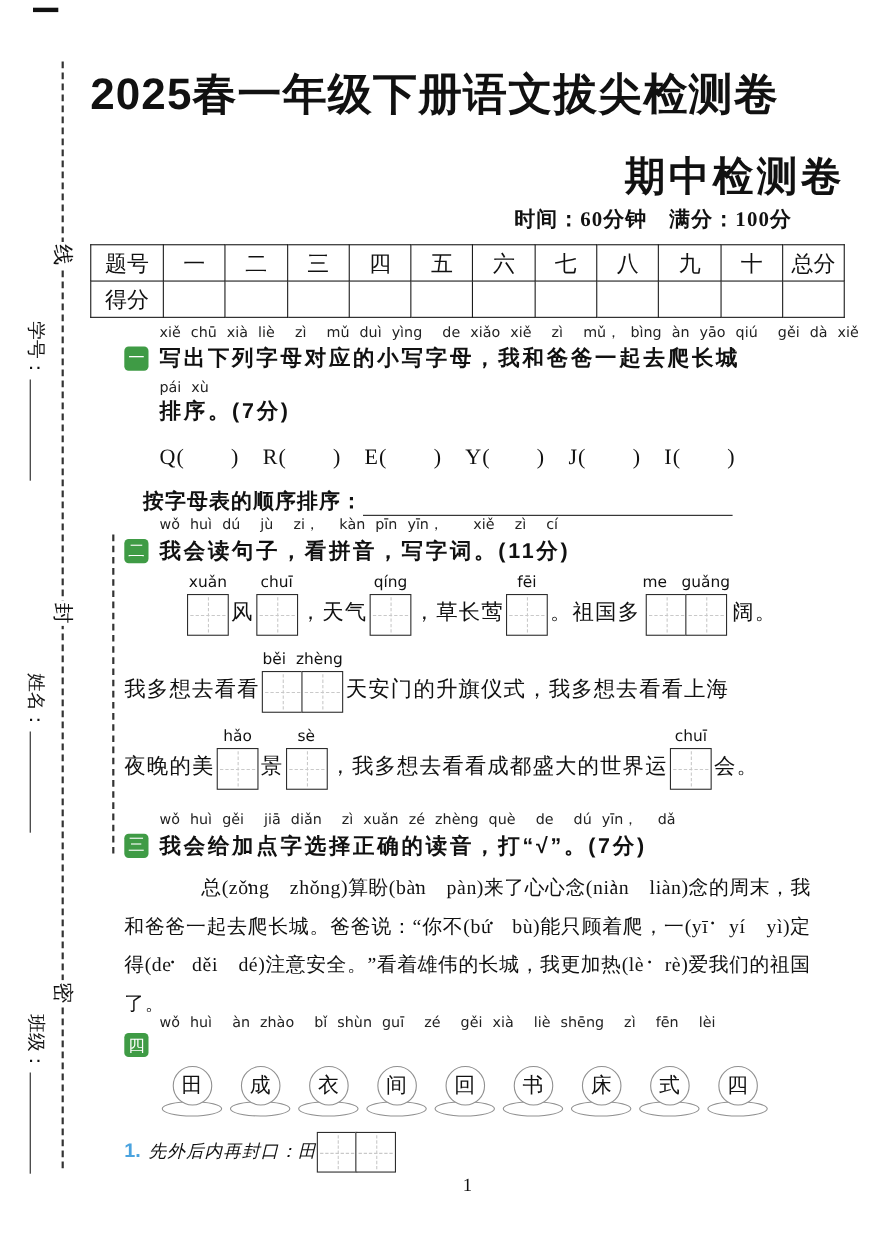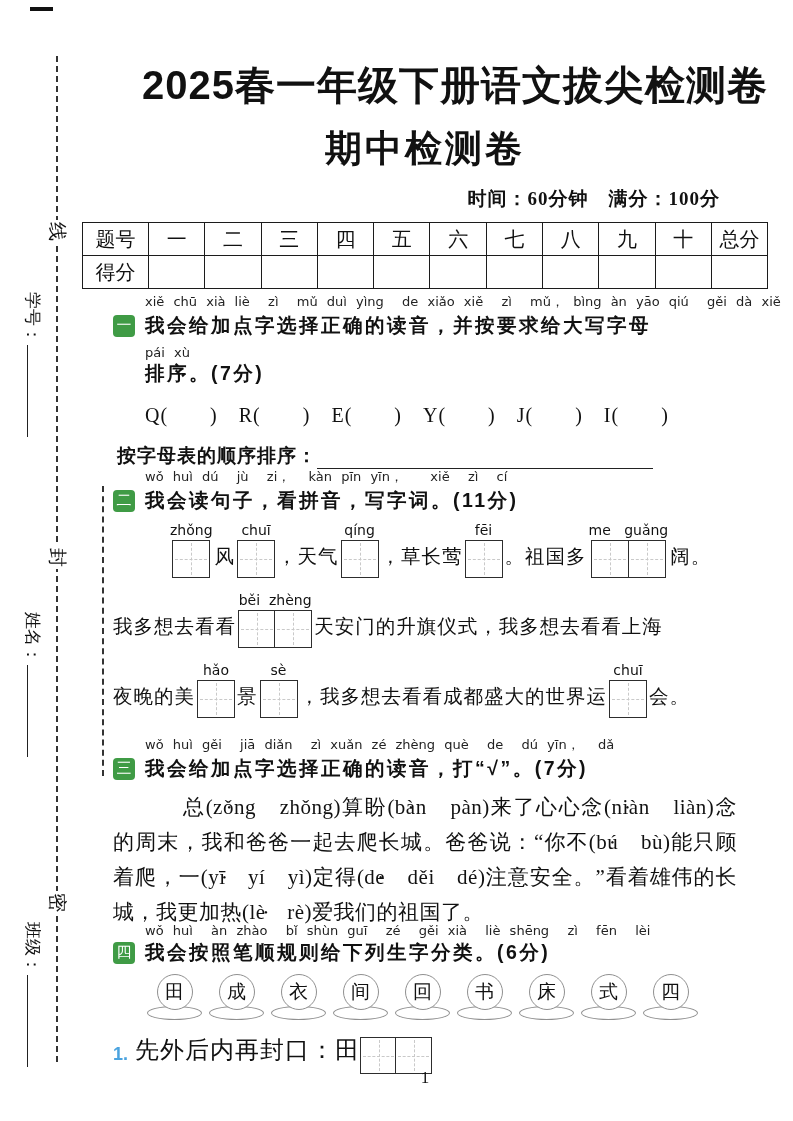--- a/index.html
+++ b/index.html
@@ -13,23 +13,23 @@
   .seal-dash.l1 { left:56px; top:56px; height:1006px; }
   .seal-dash.l2 { left:102px; top:486px; height:290px; }
   .seal-char { position:absolute; left:70px; transform:rotate(90deg); transform-origin:0 0;
                font-size:19px; background:#fff; padding:0 2px; }
   .vlabel { position:absolute; left:44px; transform:rotate(90deg); transform-origin:0 0;
             font-size:17px; white-space:nowrap; }
   .vblank { display:inline-block; width:92px; border-bottom:1.5px solid #222; height:0.9em; margin-left:2px; }
 
   
   .content { position:absolute; left:82px; top:0; width:686px; }
-  .title    { position:absolute; top:58px; left:0; width:100%; text-align:right;
+  .title    { position:absolute; top:58px; left:0; width:100%; text-align:left;
               font-family:"Liberation Sans", sans-serif; font-weight:900; font-size:40px; letter-spacing:1px; }
-  .subtitle { position:absolute; top:124px; left:0; width:100%; text-align:center;
+  .subtitle { position:absolute; top:136px; left:0; width:100%; text-align:right;
               font-family:"Liberation Sans", sans-serif; font-weight:900; font-size:37px; letter-spacing:3px; }
   .exam-info { position:absolute; top:186px; right:48px; font-size:19px; font-weight:700; letter-spacing:1px; }
 
   table.score-table { position:absolute; top:222px; left:0; width:686px; border-collapse:collapse; table-layout:fixed; }
   table.score-table td { border:1.6px solid #1c1c1c; height:33px; text-align:center; font-size:20px; background:#fff; }
   table.score-table td.c0 { width:66px; }
   table.score-table td.cl { width:56px;font-family:Liberation Serif, serif; }
 
   section.question { position:absolute; left:0; width:100%; }
   #q1 { top:293px; } #q2 { top:468px; } #q3 { top:736px; } #q4 { top:923px; }
@@ -38,56 +38,56 @@
                  white-space:pre; word-spacing:5px; color:#222; }
   .q-head { display:flex; align-items:center; gap:10px; margin-left:31px; margin-top:1px; }
   .q-badge { flex:0 0 auto; width:22px; height:22px; background:var(--accent-green,#3f9b45); color:#fff;
              border-radius:4px; display:flex; align-items:center; justify-content:center;
              font-size:15px; font-family:"Liberation Sans", sans-serif; }
   .q-title { font-family:"Liberation Sans", sans-serif; font-weight:700; font-size:19.5px; letter-spacing:2.5px; }
   .q1-sub { margin-left:63px; }
   .mt6 { margin-top:6px; }
 
   .letters-line { margin-left:63px; margin-top:15px; font-size:20px; white-space:pre; letter-spacing:1px; }
-  .order-line { margin-left:35px; margin-top:14px; display:flex; align-items:flex-end;
+  .order-line { margin-left:48px; margin-top:14px; display:flex; align-items:flex-end;
                 font-family:"Liberation Sans", sans-serif; font-weight:700; font-size:19px; letter-spacing:1px; }
   .order-blank { display:inline-block; width:336px; border-bottom:1.6px solid #222; height:1em; }
 
   
   .fill-row { display:flex; align-items:flex-end; margin-top:14px; margin-left:31px; }
   .fill-row.indented { margin-left:86px; margin-top:8px; }
   .fr-text { font-size:19.5px; padding-bottom:8px; white-space:pre; letter-spacing:1px; }
   .bgroup { display:flex; flex-direction:column; align-items:center; margin:0 2px; }
   .bgroup .py { font-family:"DejaVu Sans", sans-serif; font-size:14px; white-space:pre; margin-bottom:2px; }
   .boxrow { display:flex; }
   .hzbox { width:38px; height:38px; border:1.7px solid #2d2d2d; position:relative; background:#fff; }
   .boxrow .hzbox + .hzbox { margin-left:-1.7px; }
   .hzbox::before { content:""; position:absolute; left:2px; right:2px; top:50%; border-top:1px dashed #c9c9c9; }
   .hzbox::after  { content:""; position:absolute; top:2px; bottom:2px; left:50%; border-left:1px dashed #c9c9c9; }
   .hzbox.sm { width:37px; height:37px; }
 
-  .q3-para { margin:8px 31px 0 31px; font-size:21px; line-height:35px; text-indent:70px;
+  .q3-para { margin:8px 31px 0 31px; font-size:18px; line-height:35px; text-indent:70px;
              text-align:justify; letter-spacing:0.5px; }
   .dot-under { position:relative; }
   .dot-under::after { content:"•"; position:absolute; left:50%; bottom:-0.52em;
                       transform:translateX(-50%); font-size:11px; }
 
   .snail-row { display:flex; gap:5px; margin-left:64px; margin-top:8px; }
   .snail { position:relative; width:57px; height:48px; }
   .snail-body  { position:absolute; left:1px; right:1px; bottom:2px; height:14px;
                  border:1.4px solid #909090; border-radius:50%; }
   .snail-shell { position:absolute; left:50%; top:0; transform:translateX(-50%); width:36px; height:36px;
                  border:1.4px solid #909090; border-radius:50%; background:#fff;
                  display:flex; align-items:center; justify-content:center; }
   .snail-char { font-size:19px; }
 
   .q4-item { display:flex; align-items:flex-end; margin-left:31px; margin-top:12px; }
   .item-num  { font-family:"Liberation Sans", sans-serif; font-weight:700; color:var(--item-blue,#4aa3df);
                font-size:18px; padding-bottom:9px; margin-right:7px; }
-  .item-text { font-size:24px; padding-bottom:8px; letter-spacing:1px; }
+  .item-text { font-size:16px; padding-bottom:8px; letter-spacing:1px;font-style:italic; }
 
   .page-number { position:absolute; left:0; width:100%; top:1068px; text-align:center; font-size:17px; }
 </style>
 </head>
 <body>
 
 <div class="paper">
 
   <div class="corner-mark"></div>
   <div class="seal-dash l1"></div>
@@ -141,41 +141,41 @@
         <td></td>
         <td class="cl"></td>
       </tr>
     </tbody>
       </table>
 
     <section class="question" id="q1">
       <div class="pinyin-line">xiě chū xià liè  zì  mǔ duì yìng  de xiǎo xiě  zì  mǔ， bìng àn yāo qiú  gěi dà xiě  zì  mǔ</div>
       <div class="q-head">
         <span class="q-badge">一</span>
-        <span class="q-title">我会给加点字选择正确的读音，并按要求给大写字母</span>
+        <span class="q-title">写出下列字母对应的小写字母，我和爸爸一起去爬长城</span>
       </div>
       <div class="pinyin-line q1-sub mt6">pái xù</div>
       <div class="q-title q1-sub">排序。(7分)</div>
       <div class="letters-line">Q(　　)　R(　　)　E(　　)　Y(　　)　J(　　)　I(　　)</div>
       <div class="order-line">
         <span>按字母表的顺序排序：</span>
         <span class="order-blank"></span>
       </div>
     </section>
 
     <section class="question" id="q2">
       <div class="pinyin-line">wǒ huì dú  jù  zi，  kàn pīn yīn，   xiě  zì  cí</div>
       <div class="q-head">
         <span class="q-badge">二</span>
         <span class="q-title">我会读句子，看拼音，写字词。(11分)</span>
       </div>
 
       <div class="fill-row indented">
         <span class="bgroup">
-          <span class="py">zhǒng</span>
+          <span class="py">xuǎn</span>
           <span class="boxrow">
               <span class="hzbox"></span>
             </span>
         </span>
         <span class="fr-text">风</span>
         <span class="bgroup">
           <span class="py">chuī</span>
           <span class="boxrow">
               <span class="hzbox"></span>
             </span>
@@ -249,21 +249,20 @@
         <span class="q-badge">三</span>
         <span class="q-title">我会给加点字选择正确的读音，打“√”。(7分)</span>
       </div>
       <p class="q3-para"><span class="dot-under">总</span><span>(zǒng　zhǒng)算</span><span class="dot-under">盼</span><span>(bàn　pàn)来了心心</span><span class="dot-under">念</span><span>(niàn　liàn)念的周末，我和爸爸一起去爬长城。爸爸说：“你</span><span class="dot-under">不</span><span>(bú　bù)能只顾着爬，</span><span class="dot-under">一</span><span>(yī　yí　yì)定</span><span class="dot-under">得</span><span>(de　děi　dé)注意安全。”看着雄伟的长城，我更加</span><span class="dot-under">热</span><span>(lè　rè)爱我们的祖国了。</span></p>
     </section>
 
     <section class="question" id="q4">
       <div class="pinyin-line">wǒ huì  àn zhào  bǐ shùn guī  zé  gěi xià  liè shēng  zì  fēn  lèi</div>
       <div class="q-head">
         <span class="q-badge">四</span>
-        <span class="q-title">我会按照笔顺规则给下列生字分类。(6分)</span>
       </div>
 
       <div class="snail-row">
         <span class="snail">
             <span class="snail-body"></span>
             <span class="snail-shell">
               <span class="snail-char">田</span>
             </span>
           </span>
         <span class="snail">

